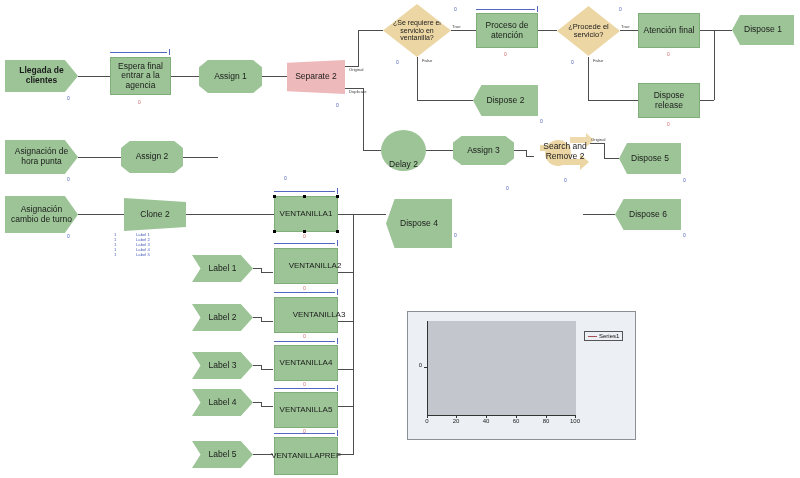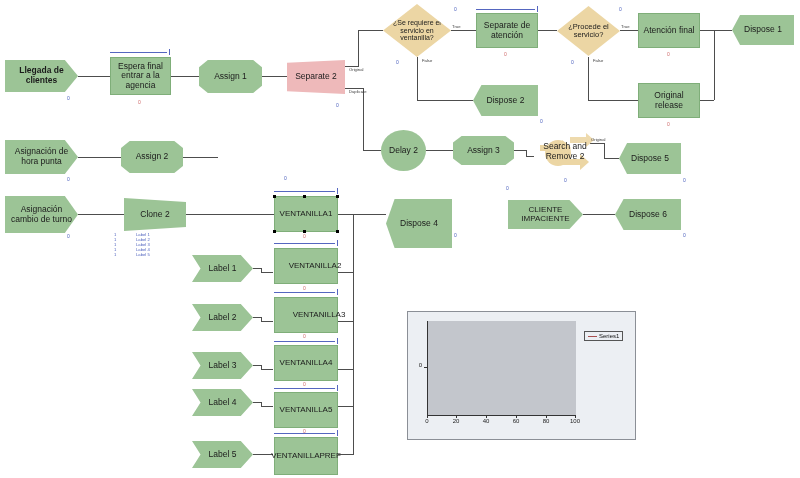--- a/index.html
+++ b/index.html
@@ -16,21 +16,21 @@
   .mod.tan{background:#ecd6a4;border-color:#d8bd84;}
 
   
   .sh-create{clip-path:polygon(0 0,82% 0,100% 50%,82% 100%,0 100%);border:none;}
   .sh-dispose{clip-path:polygon(13% 0,100% 0,100% 100%,13% 100%,0 50%);border:none;}
   .sh-label{clip-path:polygon(0 0,80% 0,100% 50%,80% 100%,0 100%,14% 50%);border:none;}
   .sh-oct{clip-path:polygon(14% 0,86% 0,100% 22%,100% 78%,86% 100%,14% 100%,0 78%,0 22%);border:none;}
   .sh-trap{clip-path:polygon(0 8%,100% 0,100% 100%,0 92%);border:none;}
   .sh-trap2{clip-path:polygon(0 0,100% 12%,100% 88%,0 100%);border:none;}
   .sh-diamond{clip-path:polygon(50% 0,100% 50%,50% 100%,0 50%);border:none;}
-  .sh-circle{border-radius:50%;border:none;}
+  .sh-circle{border-radius:50%;border:none;align-items:flex-end;}
   .sh-rect{}
   .sh-searchrem{border:none;background:transparent;}
 
   .bold{font-weight:bold;}
 
   
   .ln{position:absolute;background:#4d4d4d;}
   .lnh{height:1px;}
   .lnv{width:1px;}
 
@@ -172,41 +172,41 @@
 
   <div class="mod pink sh-trap" style="left:287px;top:60px;width:58px;height:34px;">
     <span>Separate 2</span>
   </div>
 
   <div class="mod tan sh-diamond" style="left:383px;top:4px;width:68px;height:53px;font-size:7px;">
     <span>¿Se requiere el servicio en ventanilla?</span>
   </div>
 
   <div class="mod sh-rect" style="left:476px;top:13px;width:62px;height:35px;">
-    <span>Separate de atención</span>
+    <span>Proceso de atención</span>
   </div>
 
   <div class="mod tan sh-diamond" style="left:557px;top:6px;width:63px;height:50px;font-size:7.5px;">
     <span>¿Procede el servicio?</span>
   </div>
 
   <div class="mod sh-rect" style="left:638px;top:13px;width:62px;height:35px;">
     <span>Atención final</span>
   </div>
 
   <div class="mod sh-dispose" style="left:732px;top:15px;width:62px;height:30px;">
     <span>Dispose 1</span>
   </div>
 
   <div class="mod sh-dispose" style="left:473px;top:85px;width:65px;height:31px;">
     <span>Dispose 2</span>
   </div>
 
   <div class="mod sh-rect" style="left:638px;top:83px;width:62px;height:35px;">
-    <span>Original release</span>
+    <span>Dispose release</span>
   </div>
 
   <div class="mod sh-create" style="left:5px;top:140px;width:73px;height:34px;">
     <span>Asignación de hora punta</span>
   </div>
 
   <div class="mod sh-oct" style="left:121px;top:141px;width:62px;height:32px;">
     <span>Assign 2</span>
   </div>
 
@@ -238,23 +238,20 @@
   </div>
 
   <div class="mod sh-trap2" style="left:124px;top:198px;width:62px;height:33px;">
     <span>Clone 2</span>
   </div>
 
   <div class="mod sh-dispose" style="left:386px;top:199px;width:66px;height:49px;">
     <span>Dispose 4</span>
   </div>
 
-  <div class="mod sh-create" style="left:508px;top:200px;width:75px;height:29px;font-size:8px;">
-    <span>CLIENTE IMPACIENTE</span>
-  </div>
 
   <div class="mod sh-dispose" style="left:615px;top:199px;width:66px;height:31px;">
     <span>Dispose 6</span>
   </div>
 
   <div class="mod sh-rect" style="left:274px;top:196px;width:64px;height:36px;font-size:8px;">
     <span>VENTANILLA1</span>
   </div>
   <div class="mod sh-rect" style="left:274px;top:248px;width:64px;height:36px;font-size:8px;padding-left:20px;">
     <span>VENTANILLA2</span>

